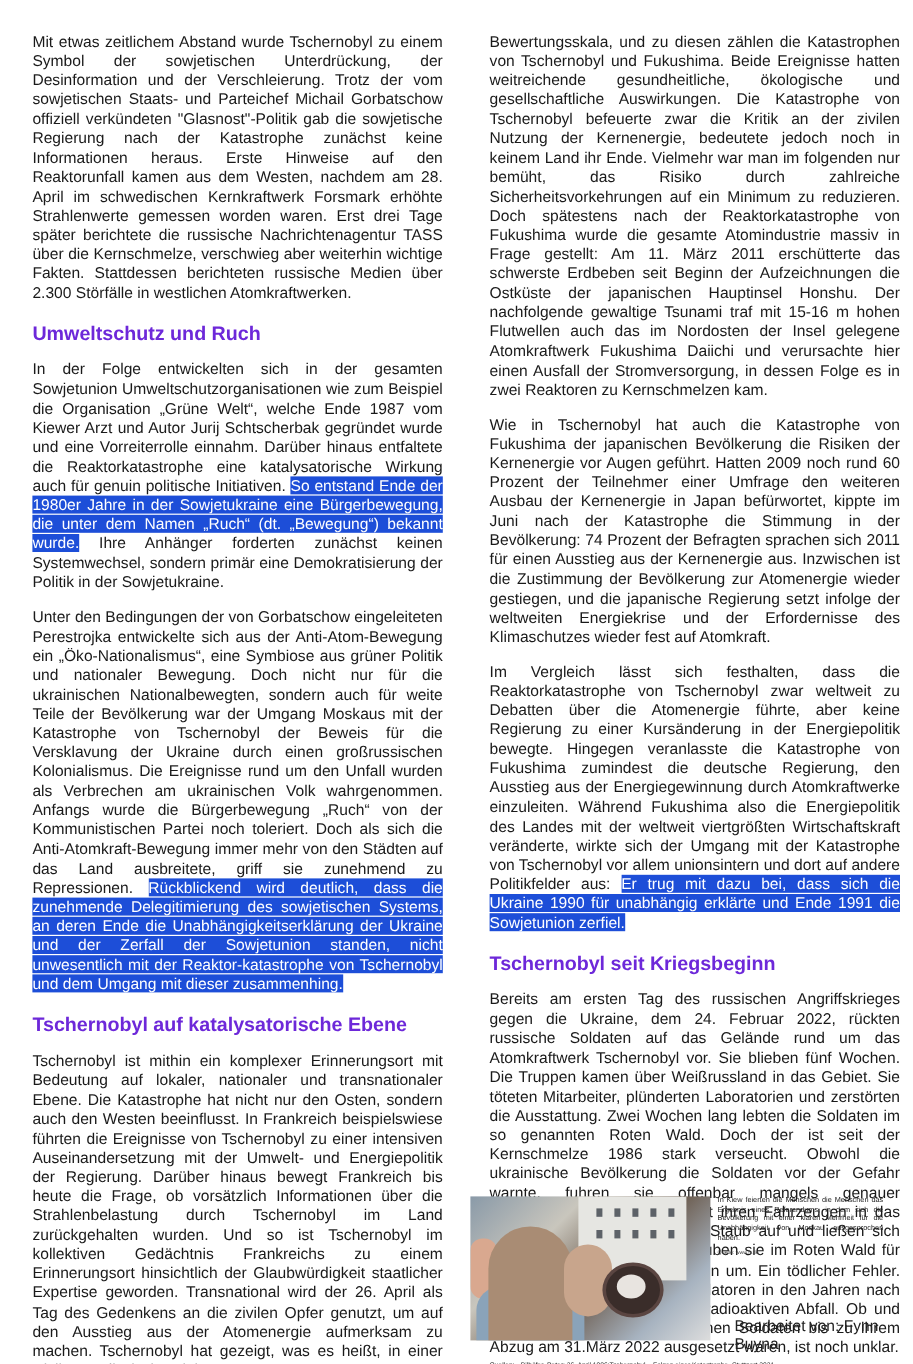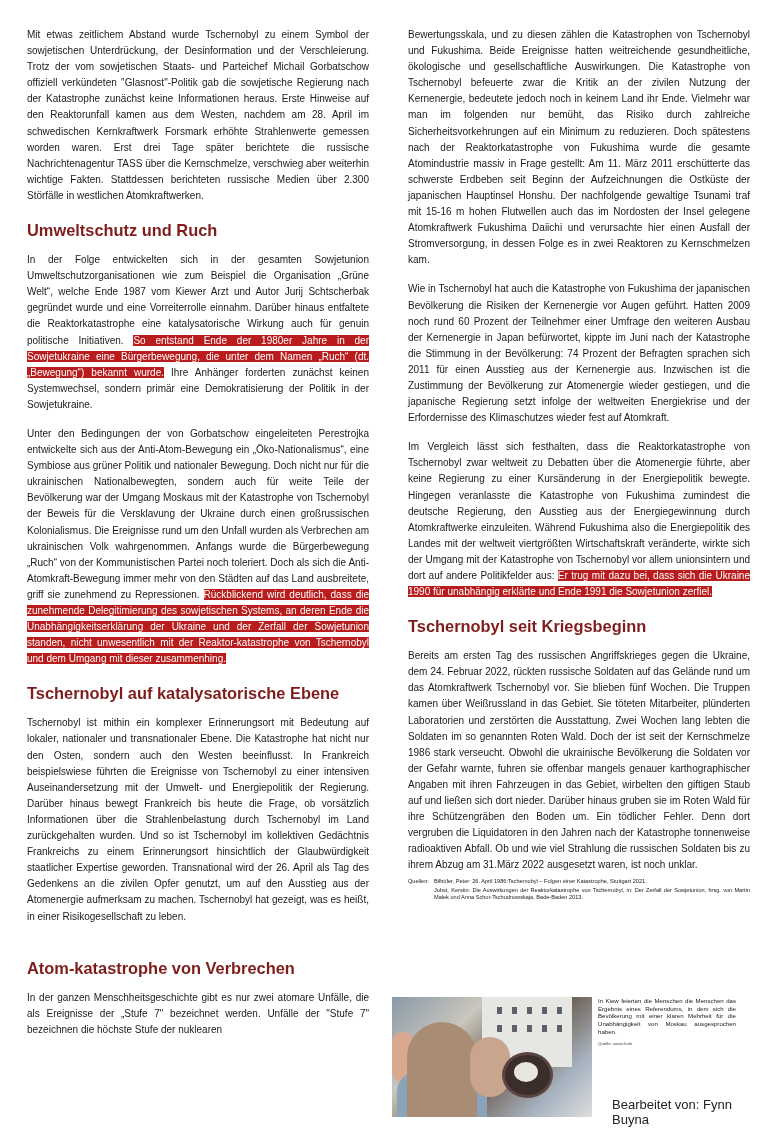--- a/index.html
+++ b/index.html
@@ -1,23 +1,23 @@
 <!DOCTYPE html>
 <html><head>
 <meta charset="utf-8">
 <style>
   html, body { margin: 0; padding: 0; background: #ffffff; }
   body { width: 761px; height: 1137px; position: relative; overflow: hidden;
          font-family: "Liberation Sans", sans-serif; color: #1a1a1a; }
   .col { position: absolute; top: 27px; }
   .col-left { left: 27px; width: 342px; }
   .col-right { left: 408px; width: 342px; }
-  p.body { margin: 0; font-size: 10px; line-height: 16.1px; text-align: justify; }
-  h2 { margin: 0; font-size: 16.4px; line-height: 17px; font-weight: bold; color: #7f1d1d; }
-  .hl { background: #b91c1c; color: #ffffff; }
+  p.body { margin: 0; font-size: 13px; line-height: 16.1px; text-align: justify; }
+  h2 { margin: 0; font-size: 16.4px; line-height: 17px; font-weight: bold; color: #6d28d9; }
+  .hl { background: #1d4ed8; color: #ffffff; }
   .gap-s { height: 13px; }
   .gap-m { height: 18px; }
   .sources { font-family: "Liberation Sans", sans-serif; font-size: 5.6px; line-height: 7.2px; color: #222; position: relative; }
   .sources .lbl { position: absolute; left: 0; top: 0; font-weight: normal; }
   .sources .entry { margin-left: 26px; text-align: justify; }
   .sources .entry + .entry { margin-top: 2px; }
   .photo { position: absolute; left: 392px; top: 997px; width: 200px; height: 120px;
            background: linear-gradient(135deg, #8a9aa8 0%, #c9c6bd 30%, #6b5b4d 55%, #a7b3c0 80%, #ddd 100%); overflow: hidden; }
   .photo .bld { position: absolute; right: 20px; top: 0; width: 90px; height: 70px; background: #e6e6e2; }
   .photo .win { position: absolute; width: 5px; height: 7px; background: #5d6268; }

